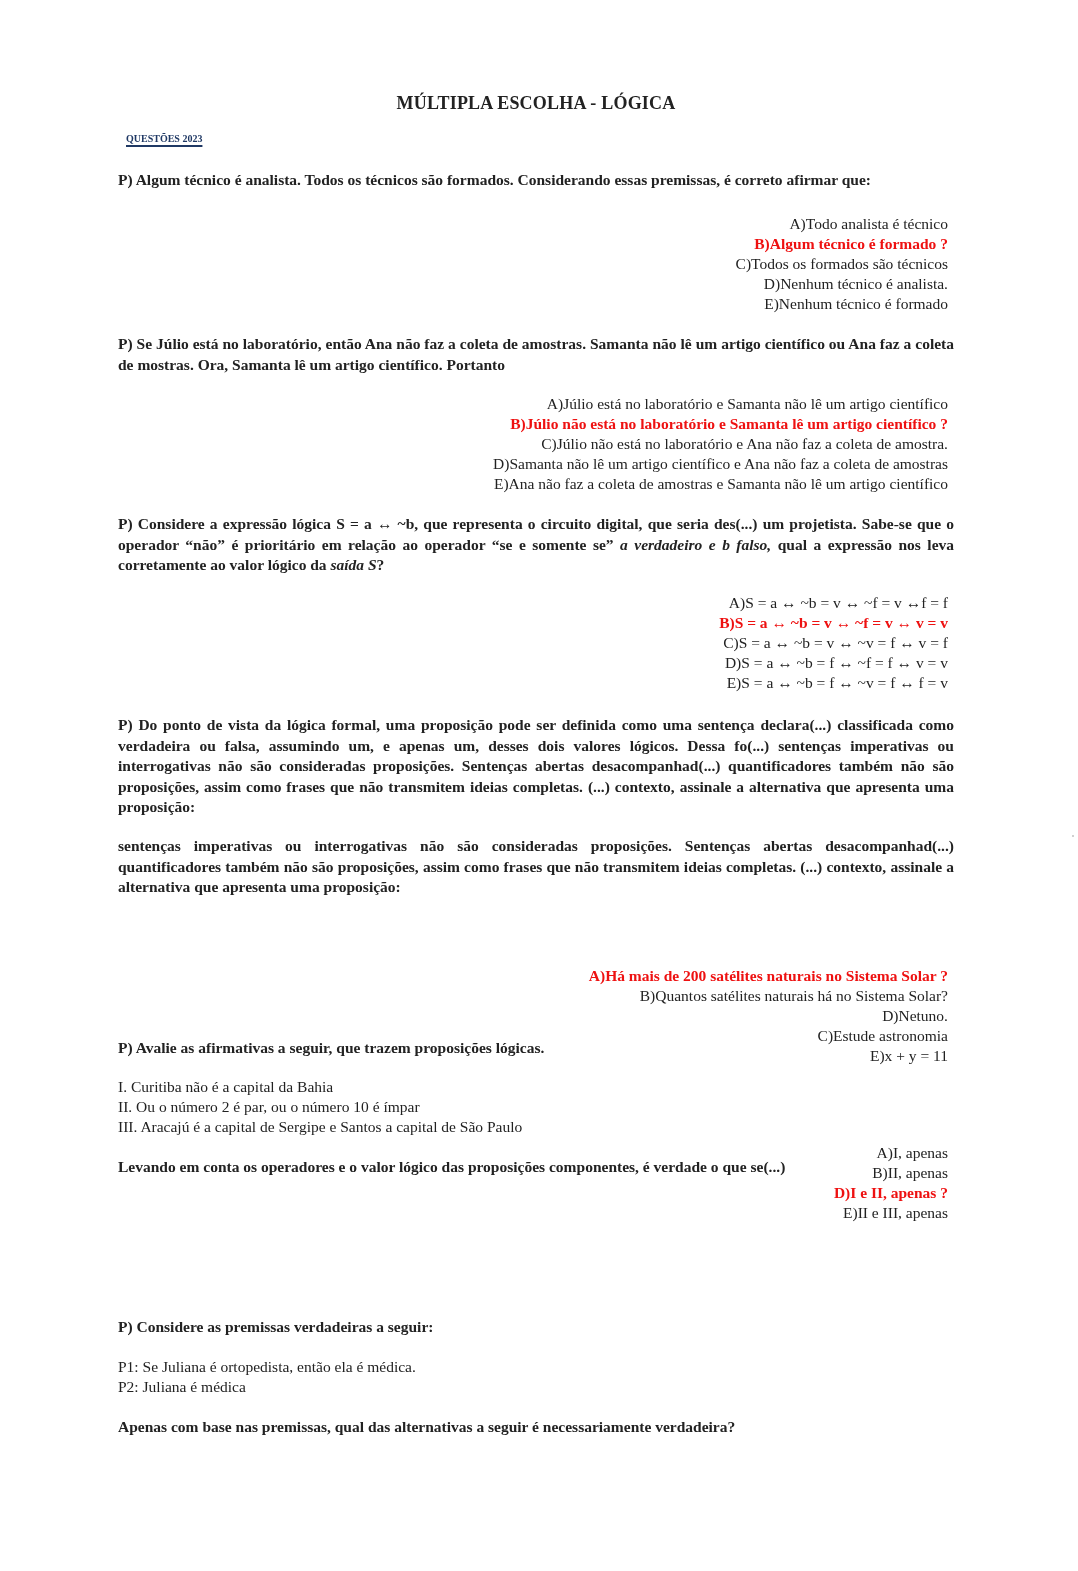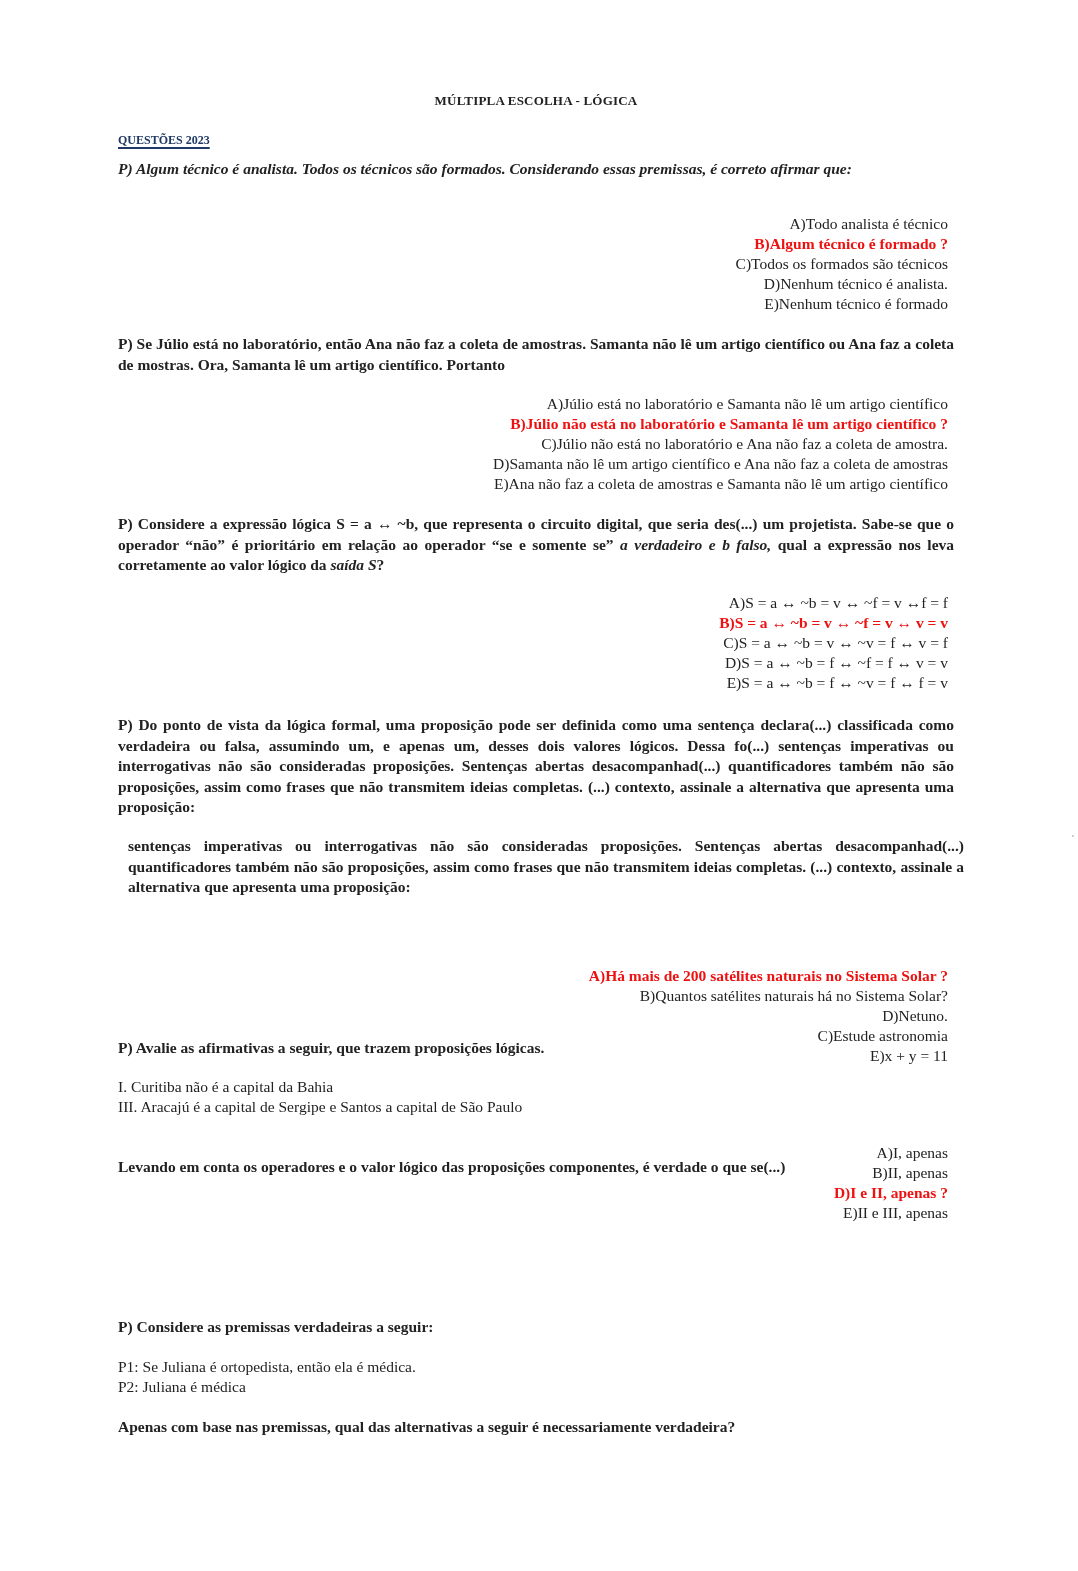--- a/index.html
+++ b/index.html
@@ -4,45 +4,45 @@
 <style>
   html, body { margin: 0; padding: 0; background: #ffffff; }
   body {
     width: 1078px; height: 1571px; position: relative; overflow: hidden;
     font-family: "Liberation Serif", "DejaVu Serif", serif;
     color: #222222;
   }
   .page { position: absolute; left: 118px; top: 0; width: 836px; }
   .title {
     position: absolute; left: 0; width: 836px; top: 93px;
-    text-align: center; font-weight: bold; font-size: 13px; letter-spacing: 0.2px;
+    text-align: center; font-weight: bold; font-size: 18px; letter-spacing: 0.2px;
   }
   .section-heading {
-    position: absolute; left: 0; top: 133px; font-weight: bold; font-size: 12px;
+    position: absolute; left: 8px; top: 133px; font-weight: bold; font-size: 10px;
     color: #1f3864; text-decoration: underline; text-decoration-thickness: 2px;
     text-underline-offset: 3px;
   }
   .q { position: absolute; left: 0; width: 836px; font-size: 15.5px; font-weight: bold; line-height: 20.5px; text-align: justify; }
   .q i { font-style: italic; }
   .plain { position: absolute; left: 0; width: 836px; font-size: 15.5px; line-height: 20px; }
   .opts { position: absolute; left: 30px; width: 800px; font-size: 15.5px; }
   .opt { height: 20px; line-height: 20px; white-space: nowrap; text-align: right; }
   .opt .letter { display: inline-block; width: 32px; }
   .opt.correct { color: #ee1111; font-weight: bold; }
   .dot { position: absolute; left: 1072px; top: 835px; width: 2px; height: 2px; background: #d0d0d0; }
 </style>
 </head>
 <body>
 
 <div class="page">
 
   <div class="title">MÚLTIPLA ESCOLHA - LÓGICA</div>
   <div class="section-heading">QUESTÕES 2023</div>
 
-  <div class="q" style="top:159px;font-style:italic;">P) Algum técnico é analista. Todos os técnicos são formados. Considerando essas premissas, é correto afirmar que:</div>
+  <div class="q" style="top:170px;">P) Algum técnico é analista. Todos os técnicos são formados. Considerando essas premissas, é correto afirmar que:</div>
   <div class="opts" style="top:214px;">
     <div class="opt"><span class="letter">A)</span><span>Todo analista é técnico</span></div>
     <div class="opt correct"><span class="letter">B)</span><span>Algum técnico é formado ?</span></div>
     <div class="opt"><span class="letter">C)</span><span>Todos os formados são técnicos</span></div>
     <div class="opt"><span class="letter">D)</span><span>Nenhum técnico é analista.</span></div>
     <div class="opt"><span class="letter">E)</span><span>Nenhum técnico é formado</span></div>
   </div>
 
   <div class="q" style="top:334px;">P) Se Júlio está no laboratório, então Ana não faz a coleta de amostras. Samanta não lê um artigo científico ou Ana faz a coleta de mostras. Ora, Samanta lê um artigo científico. Portanto</div>
   <div class="opts" style="top:394px;">
@@ -56,32 +56,33 @@
   <div class="q" style="top:514px;"><span>P) Considere a expressão lógica S = a ↔ ~b, que representa o circuito digital, que seria des(...) um projetista. Sabe-se que o operador “não” é prioritário em relação ao operador “se e somente se” </span><i>a verdadeiro e b falso,</i><span> qual a expressão nos leva corretamente ao valor lógico da </span><i>saída S</i><span>?</span></div>
   <div class="opts" style="top:593px;">
     <div class="opt"><span class="letter">A)</span><span>S = a ↔ ~b = v ↔ ~f = v ↔f = f</span></div>
     <div class="opt correct"><span class="letter">B)</span><span>S = a ↔ ~b = v ↔ ~f = v ↔ v = v</span></div>
     <div class="opt"><span class="letter">C)</span><span>S = a ↔ ~b = v ↔ ~v = f ↔ v = f</span></div>
     <div class="opt"><span class="letter">D)</span><span>S = a ↔ ~b = f ↔ ~f = f ↔ v = v</span></div>
     <div class="opt"><span class="letter">E)</span><span>S = a ↔ ~b = f ↔ ~v = f ↔ f = v</span></div>
   </div>
 
   <div class="q" style="top:715px;">P) Do ponto de vista da lógica formal, uma proposição pode ser definida como uma sentença declara(...) classificada como verdadeira ou falsa, assumindo um, e apenas um, desses dois valores lógicos. Dessa fo(...) sentenças imperativas ou interrogativas não são consideradas proposições. Sentenças abertas desacompanhad(...) quantificadores também não são proposições, assim como frases que não transmitem ideias completas. (...) contexto, assinale a alternativa que apresenta uma proposição:</div>
-  <div class="q" style="top:836px;margin-left:10px;">sentenças imperativas ou interrogativas não são consideradas proposições. Sentenças abertas desacompanhad(...) quantificadores também não são proposições, assim como frases que não transmitem ideias completas. (...) contexto, assinale a alternativa que apresenta uma proposição:</div>
+  <div class="q" style="top:836px;">sentenças imperativas ou interrogativas não são consideradas proposições. Sentenças abertas desacompanhad(...) quantificadores também não são proposições, assim como frases que não transmitem ideias completas. (...) contexto, assinale a alternativa que apresenta uma proposição:</div>
   <div class="opts" style="top:918px;margin-top:48px;">
     <div class="opt correct"><span class="letter">A)</span><span>Há mais de 200 satélites naturais no Sistema Solar ?</span></div>
     <div class="opt"><span class="letter">B)</span><span>Quantos satélites naturais há no Sistema Solar?</span></div>
     <div class="opt"><span class="letter">D)</span><span>Netuno.</span></div>
     <div class="opt"><span class="letter">C)</span><span>Estude astronomia</span></div>
     <div class="opt"><span class="letter">E)</span><span>x + y = 11</span></div>
   </div>
 
   <div class="q" style="top:1038px;">P) Avalie as afirmativas a seguir, que trazem proposições lógicas.</div>
   <div class="plain" style="top:1077px;">
     <div>I. Curitiba não é a capital da Bahia</div>
+    <div>II. Ou o número 2 é par, ou o número 10 é ímpar</div>
     <div>III. Aracajú é a capital de Sergipe e Santos a capital de São Paulo</div>
   </div>
   <div class="q" style="top:1157px;">Levando em conta os operadores e o valor lógico das proposições componentes, é verdade o que se(...)</div>
   <div class="opts" style="top:1143px;">
     <div class="opt"><span class="letter">A)</span><span>I, apenas</span></div>
     <div class="opt"><span class="letter">B)</span><span>II, apenas</span></div>
     <div class="opt correct"><span class="letter">D)</span><span>I e II, apenas ?</span></div>
     <div class="opt"><span class="letter">E)</span><span>II e III, apenas</span></div>
   </div>
 

